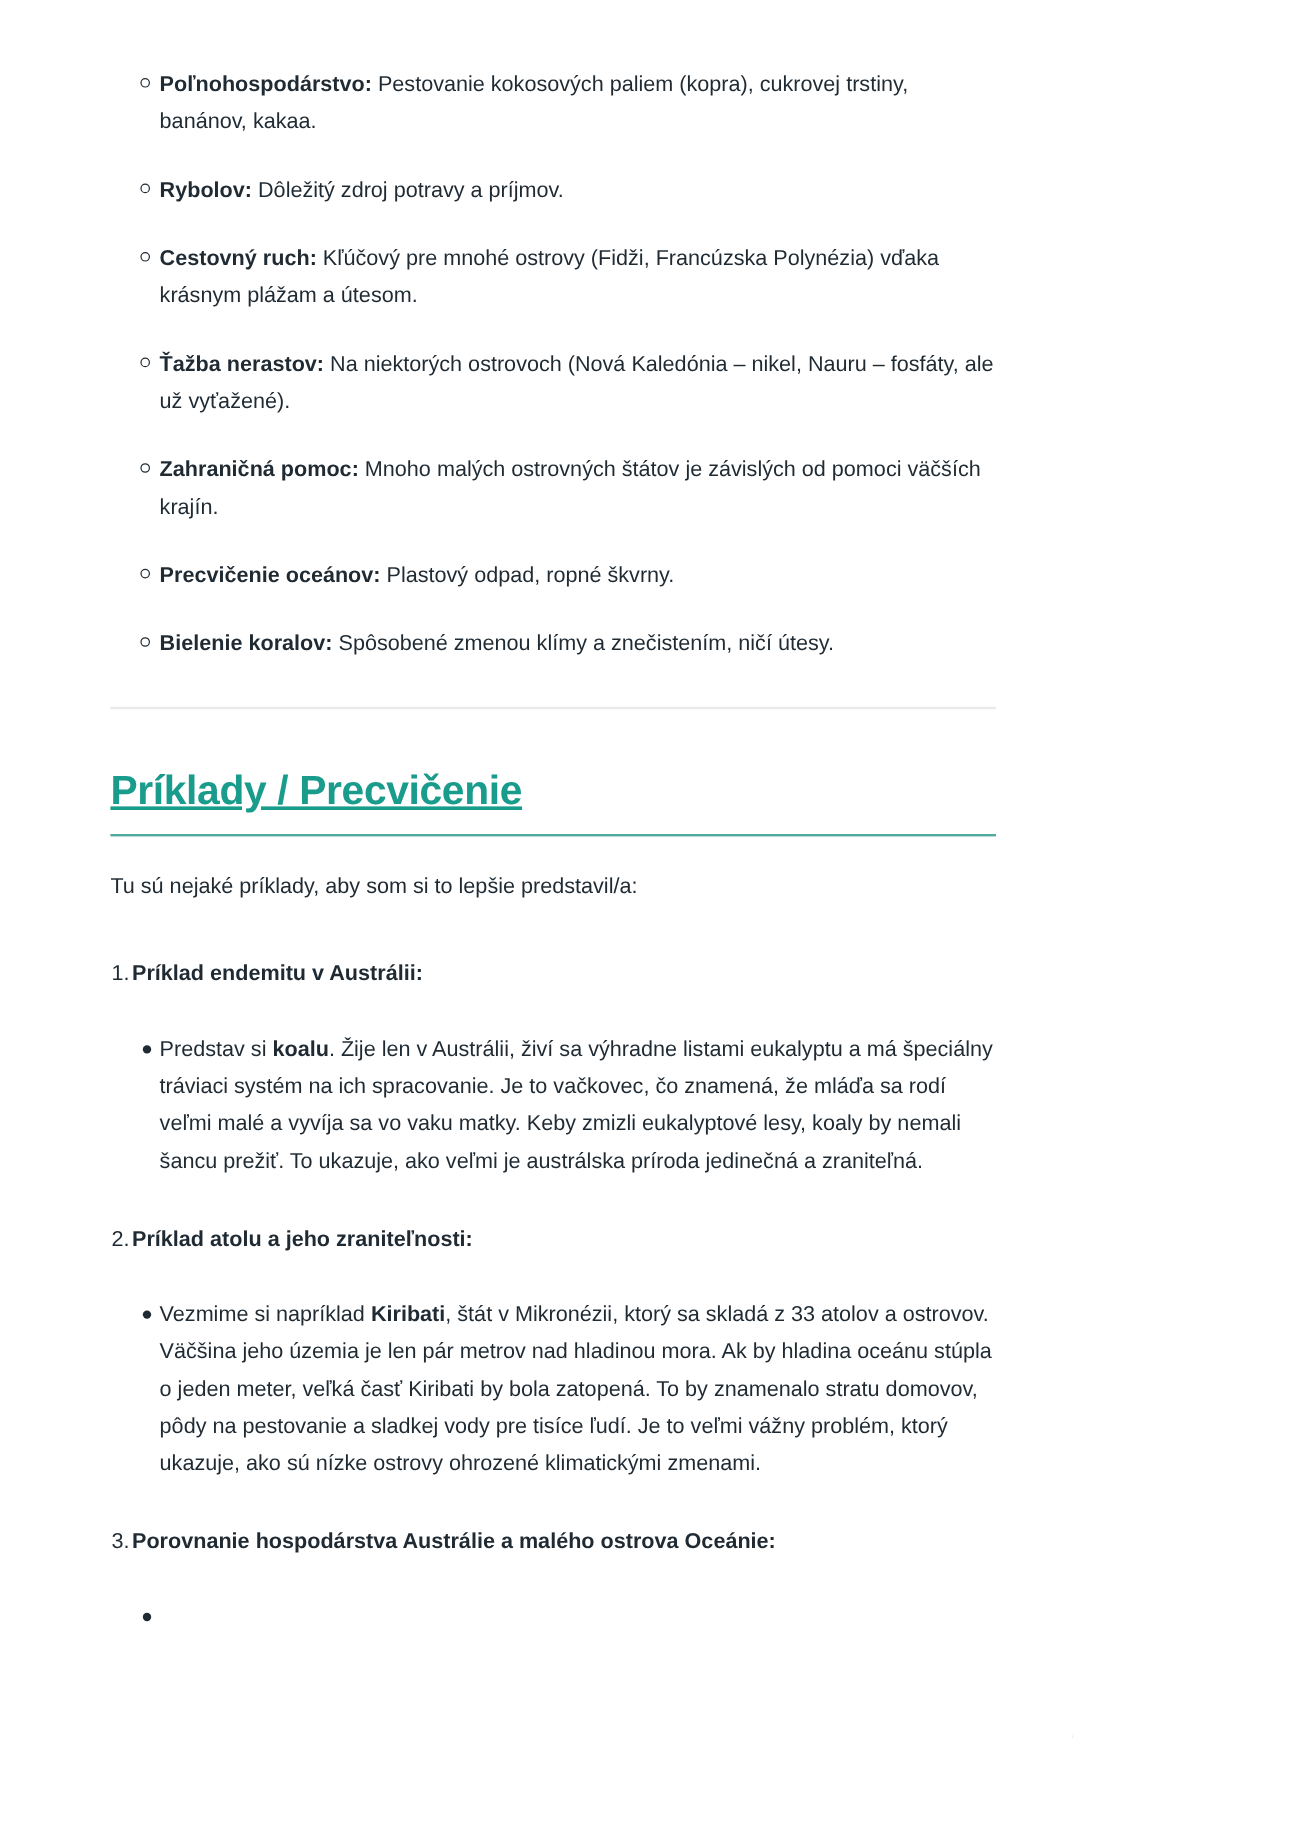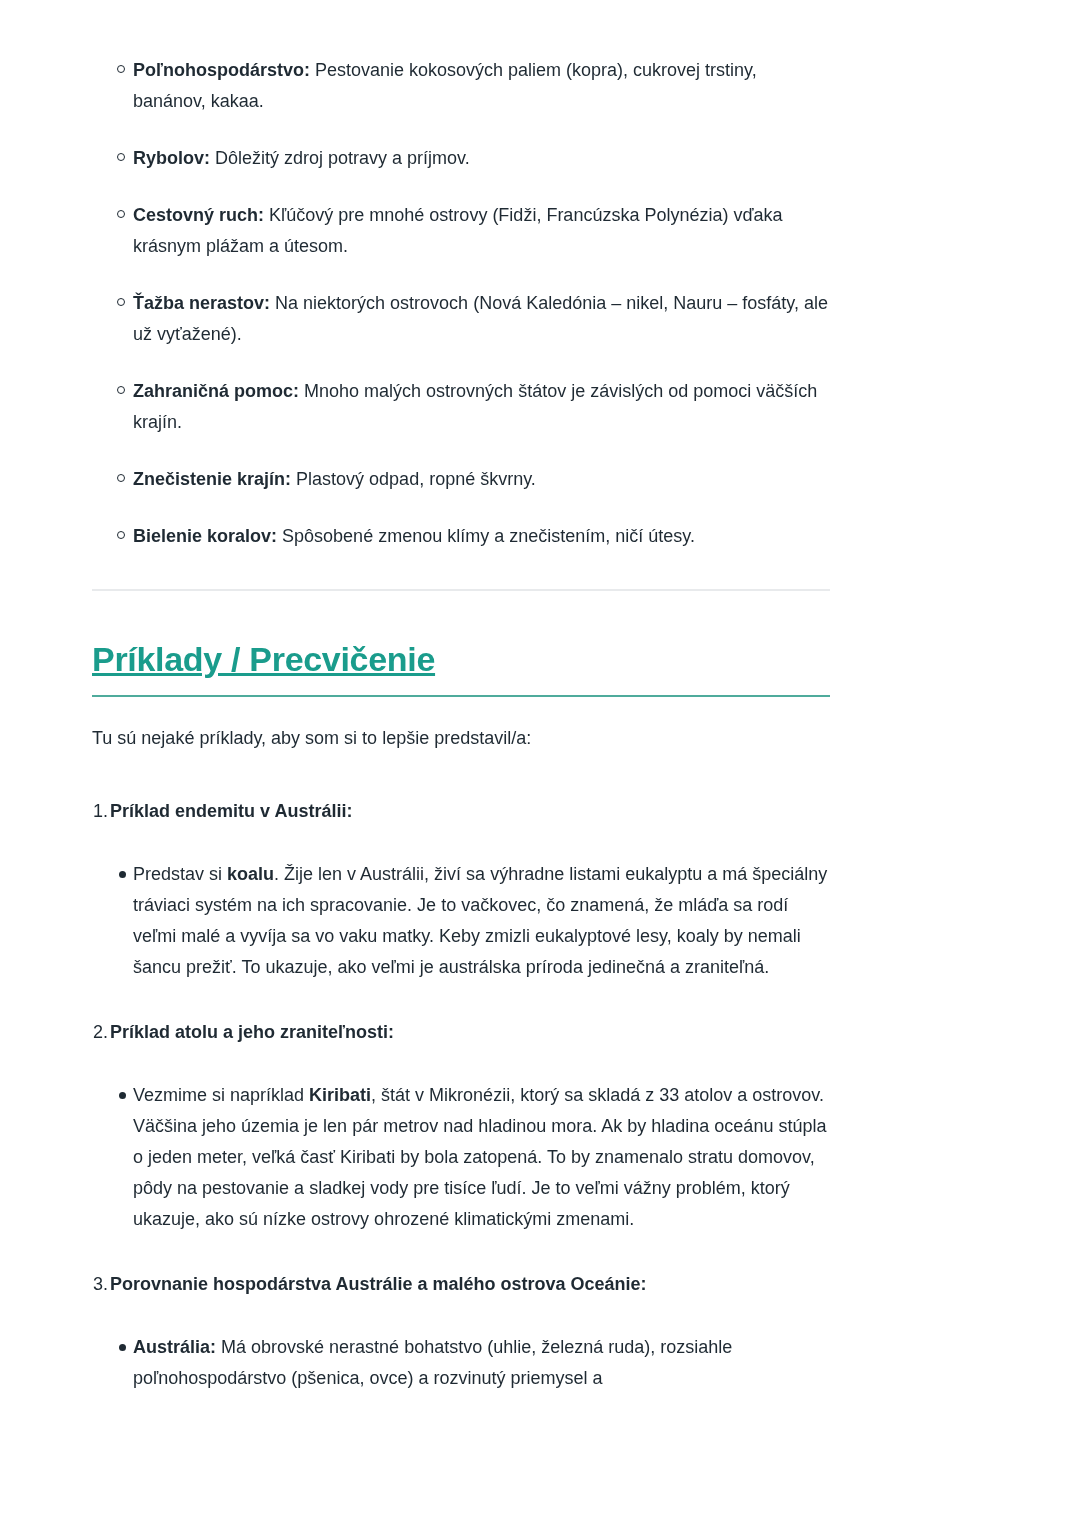--- a/index.html
+++ b/index.html
@@ -118,21 +118,21 @@
       <div class="li l2">
         <span class="marker-circle"></span>
         <strong>Zahraničná pomoc:</strong><span> Mnoho malých ostrovných štátov je závislých od pomoci väčších krajín.</span>
       </div>
     </div>
 
 
     <div>
       <div class="li l2">
         <span class="marker-circle"></span>
-        <strong>Znečistenie krajín:</strong><span> Plastový odpad, ropné škvrny.</span>
+        <strong>Precvičenie oceánov:</strong><span> Plastový odpad, ropné škvrny.</span>
       </div>
       <div class="li l2">
         <span class="marker-circle"></span>
         <strong>Bielenie koralov:</strong><span> Spôsobené zmenou klímy a znečistením, ničí útesy.</span>
       </div>
     </div>
 
     <hr class="divider">
 
     <h1 class="section-heading">Príklady / Precvičenie</h1>
@@ -168,21 +168,20 @@
       </div>
 
       <div class="ol-item">
         <div class="ol-head">
           <span class="ol-num">3.</span>
           <strong>Porovnanie hospodárstva Austrálie a malého ostrova Oceánie:</strong>
         </div>
         <div class="ex-bullets">
           <div class="li lx">
             <span class="marker-dot-lx"></span>
-            <span><strong>Austrália:</strong><span> Má obrovské nerastné bohatstvo (uhlie, železná ruda), rozsiahle poľnohospodárstvo (pšenica, ovce) a rozvinutý priemysel a</span></span>
           </div>
         </div>
       </div>
 
     </div>
   </div>
 
   <div class="watermark">(c) Knowunity 2025</div>
 
 </div>

